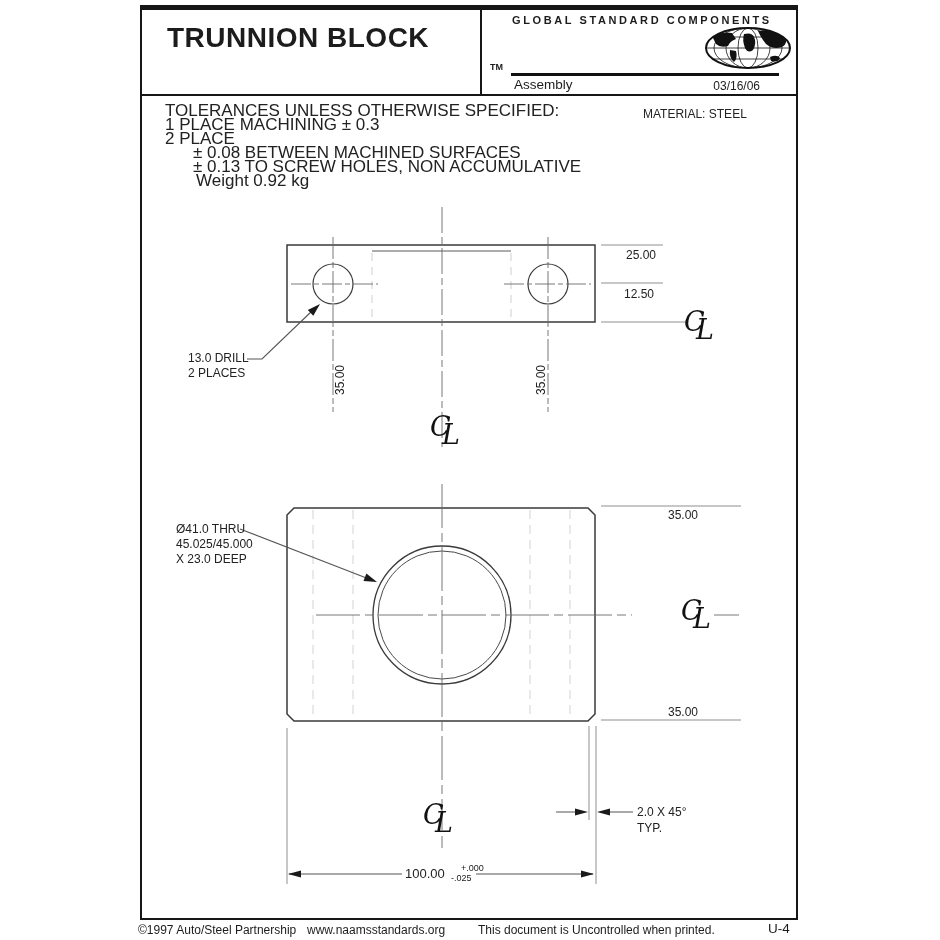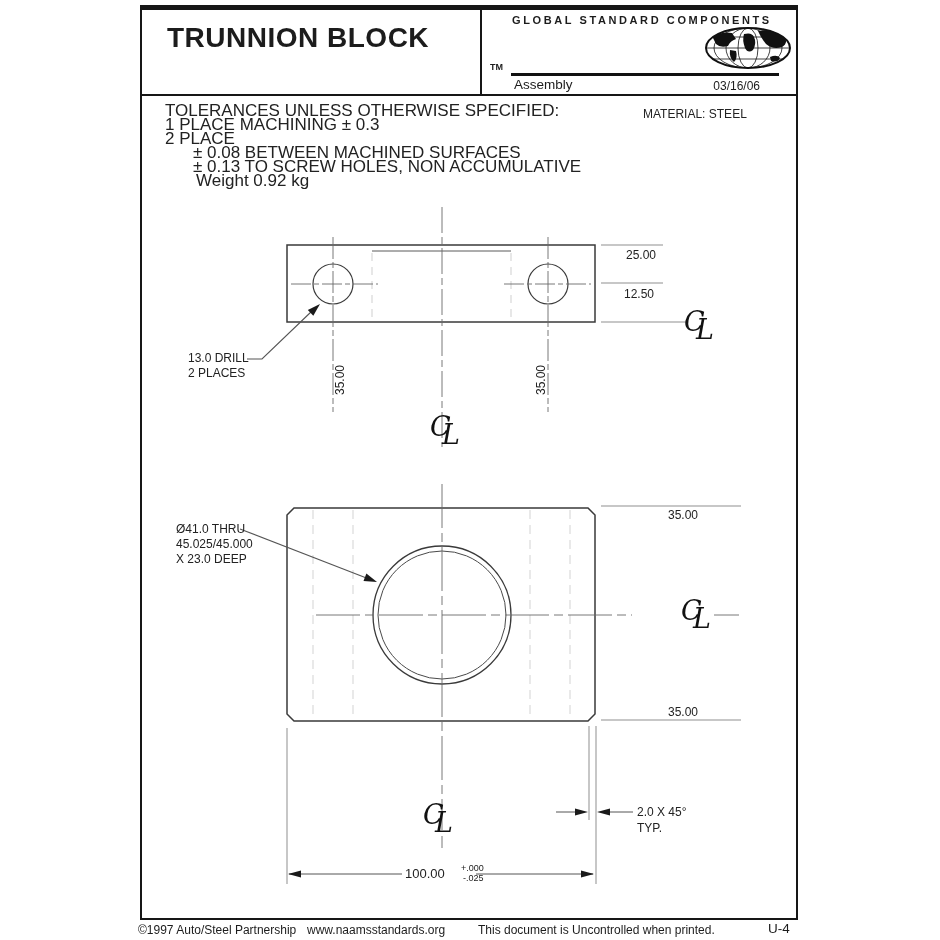--- a/index.html
+++ b/index.html
@@ -175,21 +175,21 @@
     <div>X 23.0 DEEP</div>
   </div>
   <div class="dim" style="left:668px;top:508px;">35.00</div>
   <div class="dim" style="left:668px;top:705px;">35.00</div>
   <div class="dim" style="left:637px;top:804px;line-height:16px;">
     <div>2.0 X 45°</div>
     <div>TYP.</div>
   </div>
   <div class="dim" style="left:405px;top:866px;font-size:13px;">100.00</div>
   <div class="dim tol" style="left:450px;top:864px;">+.000</div>
-  <div class="dim tol" style="left:452px;top:873.5px;">-.025</div>
+  <div class="dim tol" style="left:440px;top:873.5px;">-.025</div>
 
   <div class="cl-sym" style="left:684px;top:306px;">
     <span class="c">C</span>
     <span class="l">L</span>
   </div>
   <div class="cl-sym" style="left:430px;top:411px;">
     <span class="c">C</span>
     <span class="l">L</span>
   </div>
   <div class="cl-sym" style="left:681px;top:595px;">

